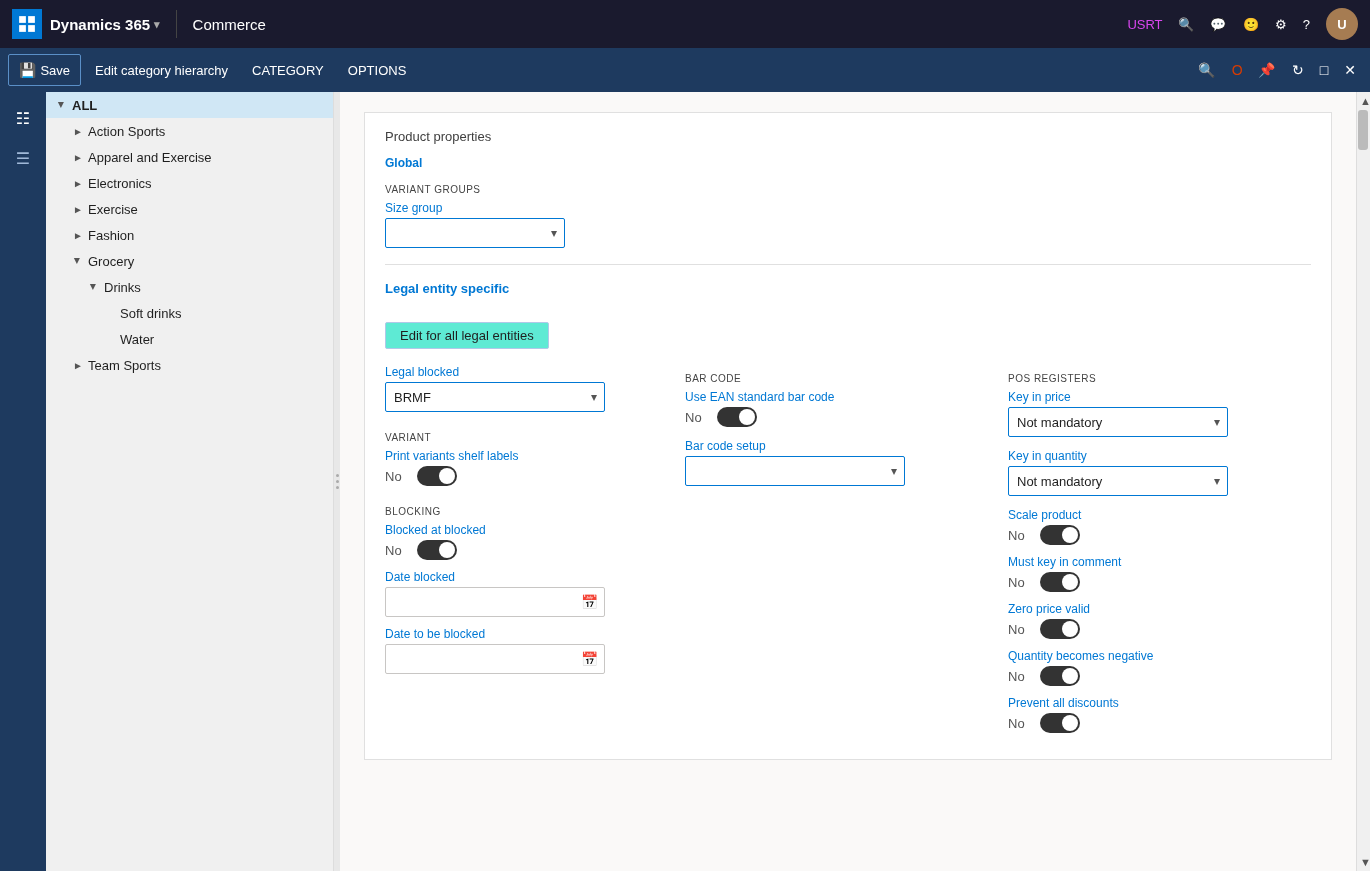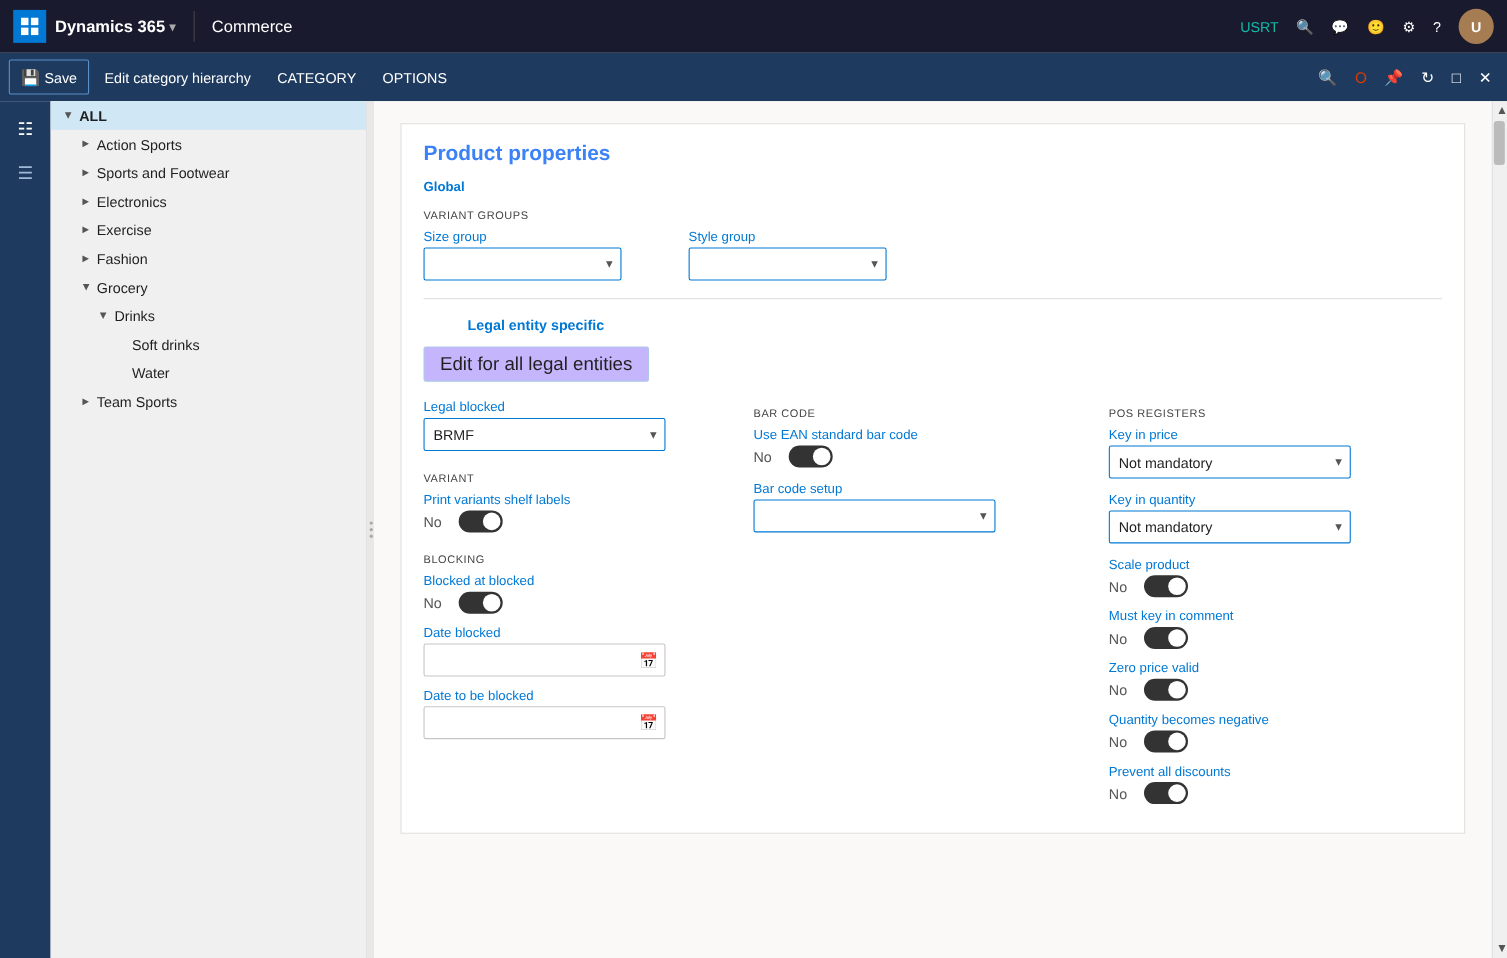--- a/index.html
+++ b/index.html
@@ -174,24 +174,24 @@
       margin-bottom: 16px;
     }
 
     .section-card {
       background: white;
       border: 1px solid #e0e0e0;
       margin-bottom: 16px;
       padding: 16px 20px;
     }
     .section-header {
-      font-size: 19px;
-      color: #3b82f6;
+      font-size: 13px;
+      color: #404040;
       margin-bottom: 12px;
-      font-weight: 700;
+      font-weight: 400;
     }
 
     .subsection-title {
       font-size: 12px;
       color: #0078d4;
       font-weight: 600;
       margin-bottom: 14px;
     }
 
     .field-group {
@@ -268,32 +268,32 @@
       border: none;
       border-top: 1px solid #e0e0e0;
       margin: 16px 0;
     }
 
     .legal-section-title {
       font-size: 13px;
       color: #0078d4;
       font-weight: 600;
       margin-bottom: 12px;
-      margin-left: 40px;
     }
     .edit-all-btn {
-      background: #c4b5fd;
+      background: #5eead4;
       border: 1px solid #b0c8e8;
       color: #1f1f1f;
       padding: 5px 14px;
-      font-size: 17px;
+      font-size: 13px;
       cursor: pointer;
       border-radius: 2px;
       margin-bottom: 16px;
       display: inline-block;
+      margin-top: 14px;
     }
 
     .grid-3col {
       display: grid;
       grid-template-columns: 280px 1fr 1fr;
       gap: 20px;
     }
 
     .sub-field-group {
       display: flex;
@@ -343,21 +343,21 @@
         <rect x="9" y="9" width="6" height="6"></rect>
       </svg>
   </div>
   <div class="top-bar-title">
     <span>Dynamics 365</span>
     <span style="font-size:11px;color:#aaa;">▾</span>
   </div>
   <div class="top-bar-divider"></div>
   <div class="top-bar-app-name">Commerce</div>
   <div class="top-bar-right">
-    <span style="color:#14b8a6;font-size:13px;">USRT</span>
+    <span style="color:#d946ef;font-size:13px;">USRT</span>
     <span class="top-bar-icon">🔍</span>
     <span class="top-bar-icon">💬</span>
     <span class="top-bar-icon">🙂</span>
     <span class="top-bar-icon">⚙</span>
     <span class="top-bar-icon">?</span>
     <div class="avatar">U</div>
   </div>
 </div>
 
 <div class="command-bar">
@@ -395,21 +395,21 @@
     <div class="tree-item tree-level-0 selected">
       <span class="chevron open">►</span>
       <span class="label">ALL</span>
     </div>
     <div class="tree-item tree-level-1">
       <span class="chevron">►</span>
       <span class="label">Action Sports</span>
     </div>
     <div class="tree-item tree-level-1">
       <span class="chevron">►</span>
-      <span class="label">Sports and Footwear</span>
+      <span class="label">Apparel and Exercise</span>
     </div>
     <div class="tree-item tree-level-1">
       <span class="chevron">►</span>
       <span class="label">Electronics</span>
     </div>
     <div class="tree-item tree-level-1">
       <span class="chevron">►</span>
       <span class="label">Exercise</span>
     </div>
     <div class="tree-item tree-level-1">
@@ -458,28 +458,20 @@
         <div class="field-section-label">VARIANT GROUPS</div>
         <div class="field-group">
           <div>
             <div class="field-label-blue">Size group</div>
             <div class="select-wrapper">
               <select class="select-field">
                 <option value=""></option>
               </select>
             </div>
           </div>
-          <div>
-            <div class="field-label-blue">Style group</div>
-            <div class="select-wrapper">
-              <select class="select-field">
-                <option value=""></option>
-              </select>
-            </div>
-          </div>
         </div>
       </div>
 
       <hr class="section-divider">
 
       
       <div class="legal-section-title">Legal entity specific</div>
       <button class="edit-all-btn">Edit for all legal entities</button>
 
       

